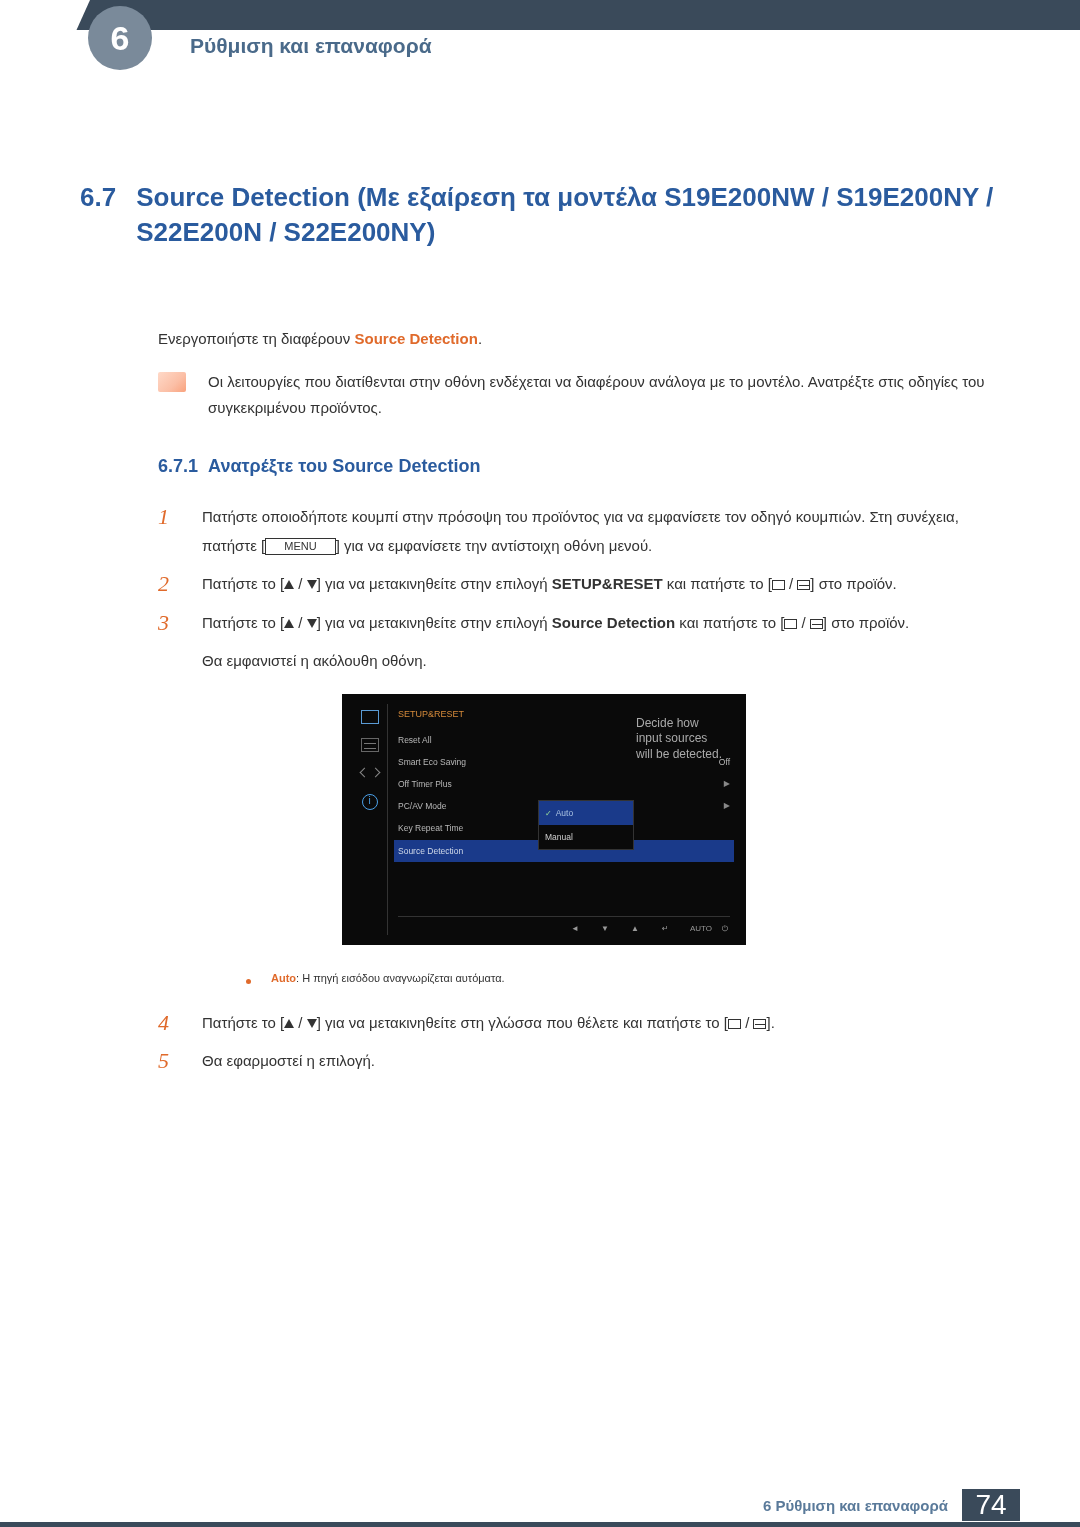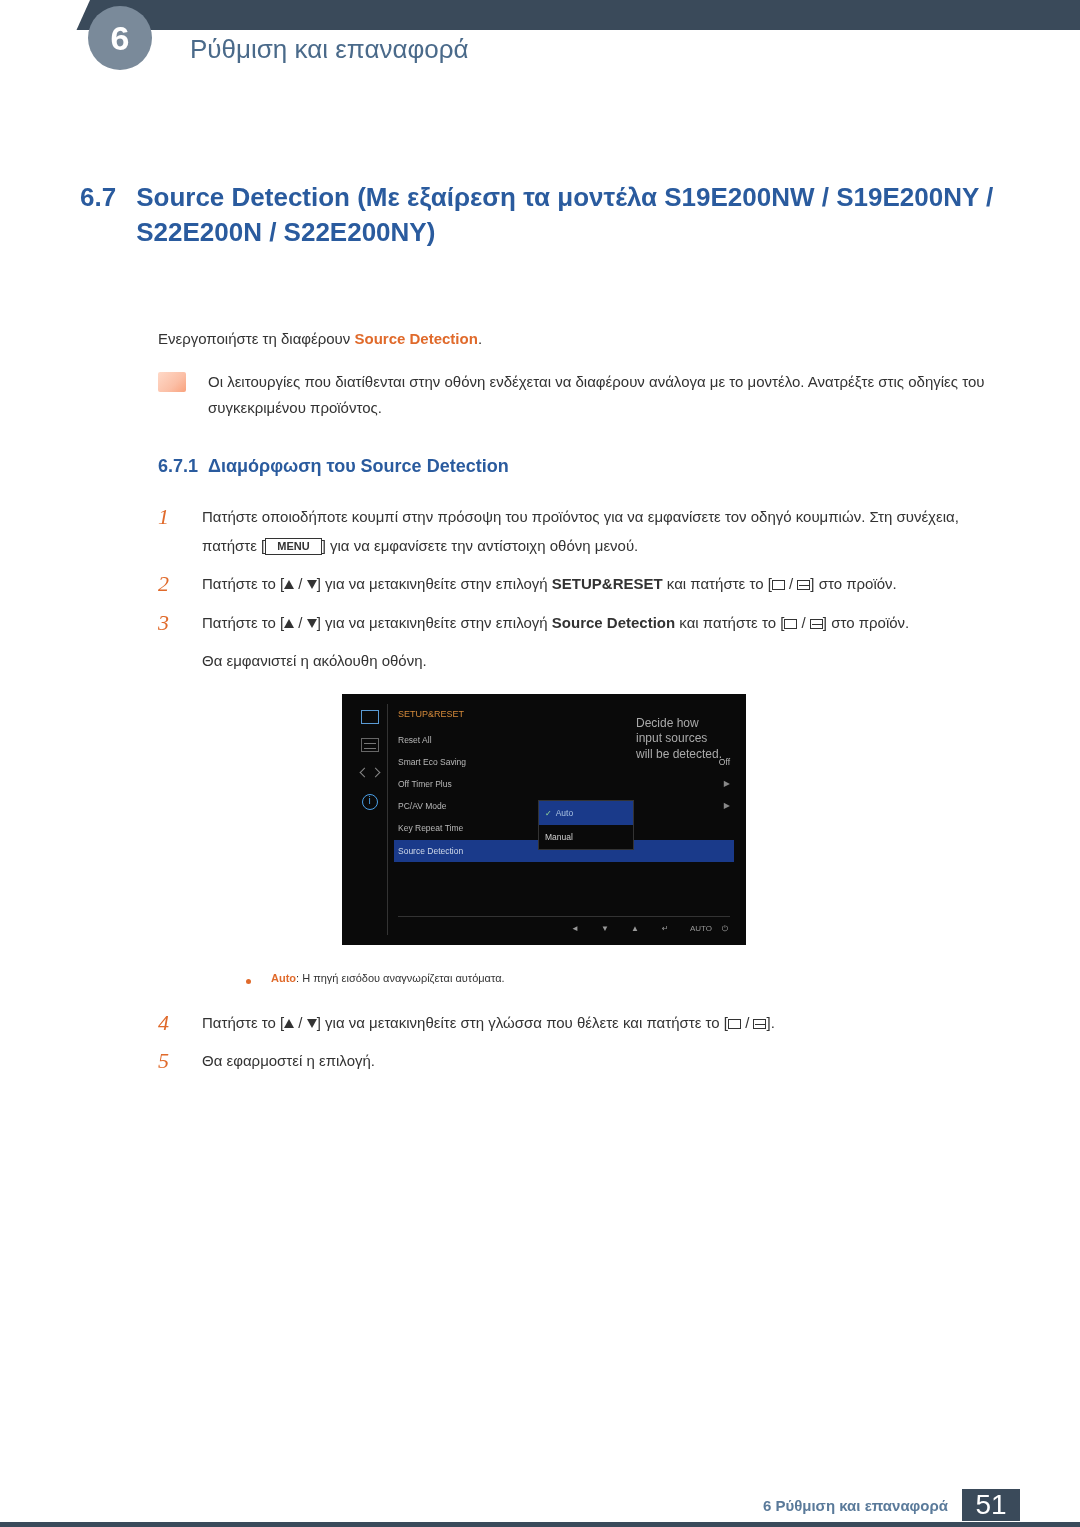--- a/index.html
+++ b/index.html
@@ -45,22 +45,22 @@
     inset: 0;
     border-radius: 50%;
     background: #fff;
     clip-path: polygon(0 0, 100% 0, 100% 38%, 0 38%);
     opacity: 0;
   }
   .page-title {
     position: absolute;
     left: 190px;
     top: 34px;
-    font-size: 26px;
-    font-weight: normal;
+    font-size: 21px;
+    font-weight: bold;
     color: #4a6a8a;
   }
   .content {
     position: absolute;
     left: 80px;
     right: 80px;
     top: 180px;
   }
   .section-heading {
     display: flex;
@@ -117,22 +117,22 @@
     font-style: italic;
     font-size: 22px;
     font-family: Georgia, 'Times New Roman', serif;
     line-height: 1.3;
   }
   .step-body { flex: 1; }
   .menu-box {
     display: inline-block;
     border: 1px solid #333;
     font-size: 11px;
-    font-weight: bold;
-    padding: 1px 11px;
+    font-weight: normal;
+    padding: 1px 18px;
     vertical-align: 1px;
     line-height: 1.2;
     background: #fff;
   }
   .tri-up, .tri-down {
     display: inline-block;
     width: 0; height: 0;
     vertical-align: 0;
   }
   .tri-up { border-left: 5px solid transparent; border-right: 5px solid transparent; border-bottom: 9px solid #333; }
@@ -328,21 +328,21 @@
   <div class="intro">
     <span>Ενεργοποιήστε τη διαφέρουν </span><span class="hl">Source Detection</span><span>.</span>
   </div>
 
   <div class="note-row">
     <div class="note-icon"></div>
     <div>Οι λειτουργίες που διατίθενται στην οθόνη ενδέχεται να διαφέρουν ανάλογα με το μοντέλο. Ανατρέξτε στις οδηγίες του συγκεκριμένου προϊόντος.</div>
   </div>
 
   <div class="subsection">
-    <span>6.7.1</span>&nbsp;&nbsp;<span>Διαμόρφωση του Source Detection</span>
+    <span>6.7.1</span>&nbsp;&nbsp;<span>Ανατρέξτε του Source Detection</span>
   </div>
 
   <div class="steps">
 
     <div class="step">
       <div class="step-num">1</div>
       <div class="step-body">
         <span>Πατήστε οποιοδήποτε κουμπί στην πρόσοψη του προϊόντος για να εμφανίσετε τον οδηγό κουμπιών. Στη συνέχεια, πατήστε [</span><span class="menu-box">MENU</span><span>] για να εμφανίσετε την αντίστοιχη οθόνη μενού.</span>
       </div>
     </div>
@@ -435,14 +435,14 @@
       <div class="step-num">5</div>
       <div class="step-body">Θα εφαρμοστεί η επιλογή.</div>
     </div>
 
   </div>
 </div>
 
 <div class="footer">
   <div class="footer-strip"></div>
   <div class="footer-chapter">6 Ρύθμιση και επαναφορά</div>
-  <div class="footer-page">51</div>
+  <div class="footer-page">74</div>
 </div>
 
 </body></html>

